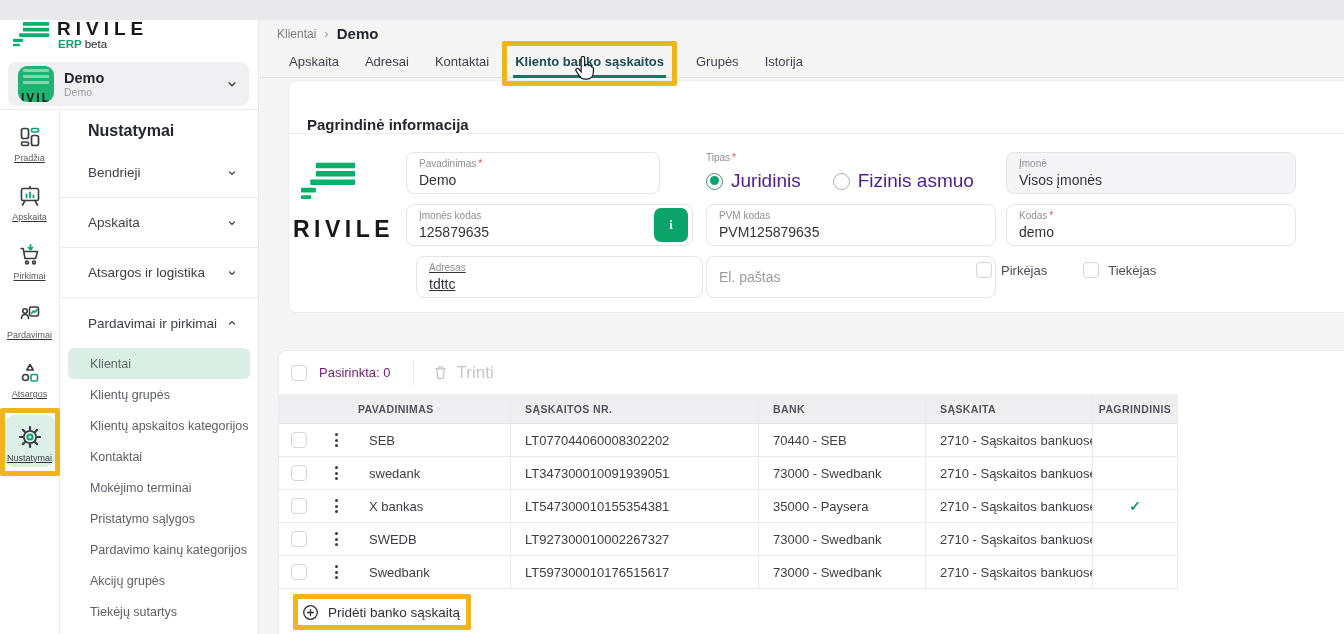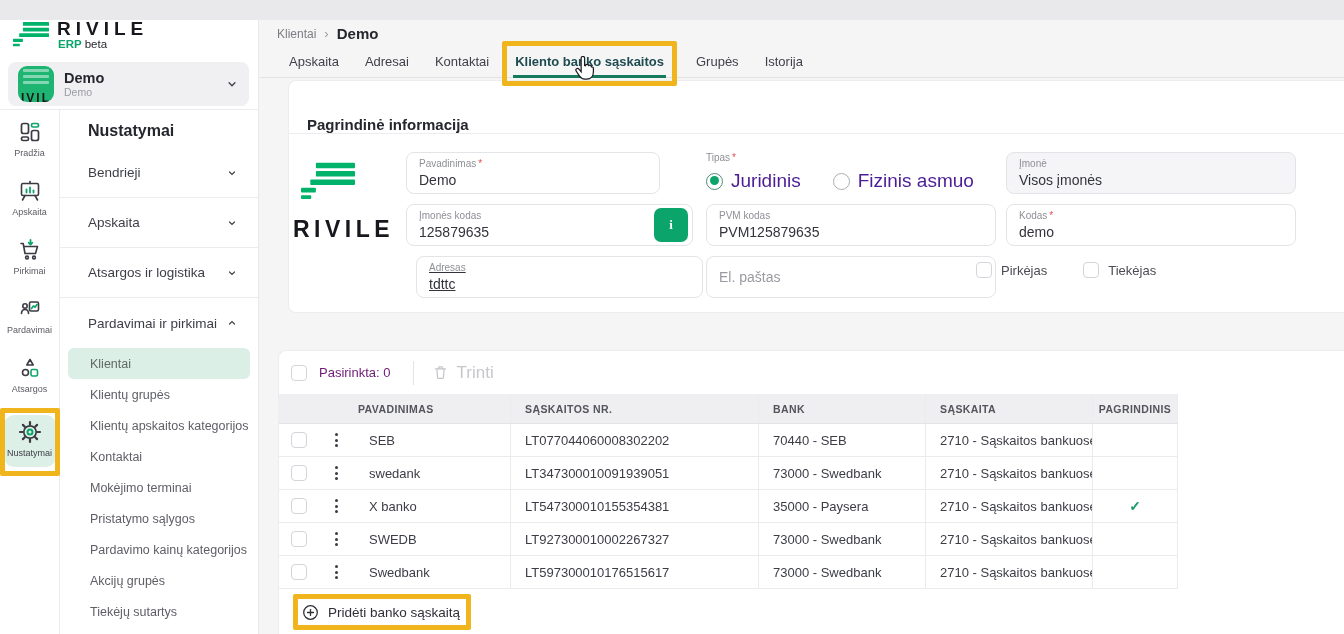--- a/index.html
+++ b/index.html
@@ -20,21 +20,21 @@
   .avatar { width:36px; height:36px; border-radius:9px; background:#1eb573; overflow:hidden; position:relative; flex:none; }
   .avatar i { display:block; height:3px; background:rgba(255,255,255,.45); margin:3px 5px 0; border-radius:1px; }
   .avatar .av-txt { position:absolute; bottom:-3px; left:3px; font-weight:bold; font-size:12px; color:#15161a; letter-spacing:2px; }
   .company-texts { margin-left:10px; flex:1; min-width:0; }
   .company-name { font-size:14.5px; font-weight:bold; color:#26272e; line-height:16px; }
   .company-code { font-size:10.5px; color:#9b9ca2; line-height:12px; }
   .chev { width:14px; height:14px; flex:none; }
 
   
   .rail { position:absolute; left:0; top:90px; width:60px; height:544px; background:#fff; border-right:1px solid #ececee; padding-top:10px; }
-  .rail-item { position:relative; width:52px; margin:0 auto 11px; height:48px; display:flex; flex-direction:column; align-items:center; justify-content:flex-start; cursor:pointer; }
+  .rail-item { position:relative; width:52px; margin:0 auto 11px; height:48px; display:flex; flex-direction:column; align-items:center; justify-content:center; cursor:pointer;text-decoration:underline; }
   .rail-item svg { width:24px; height:24px; flex:none; }
   .rail-label { font-size:9px; color:#5a5b62; margin-top:4px; white-space:nowrap; overflow:hidden; max-width:54px; }
   .rail-item.active { background:#ddf0e8; border-radius:10px; height:52px; padding-top:5px; margin-top:6px; }
   .rail-item.active .rail-label { color:#3f4046; }
 
   
   .subnav { position:absolute; left:60px; top:90px; width:199px; height:544px; background:#fff; border-right:1px solid #e8e8ea; padding-top:12px; }
   .subnav-title { font-size:16px; font-weight:bold; color:#26272e; padding-left:28px; height:26px; }
   .nav-group { height:50px; display:flex; align-items:center; justify-content:space-between; padding:0 20px 0 28px; cursor:pointer; }
   .nav-group.bordered { border-bottom:1px solid #ececee; }
@@ -440,21 +440,21 @@
         </div>
 
         <div class="trow">
           <div class="tc c1 c1-body">
             <span class="checkbox"></span>
             <span class="kebab">
                 <i></i>
                 <i></i>
                 <i></i>
               </span>
-            <span class="row-name">X banko</span>
+            <span class="row-name">X bankas</span>
           </div>
           <div class="tc c2">LT547300010155354381</div>
           <div class="tc c3">35000 - Paysera</div>
           <div class="tc c4">2710 - Sąskaitos bankuose</div>
           <div class="tc c5">
               <span class="check-glyph">✓</span>
             </div>
         </div>
 
         <div class="trow">

